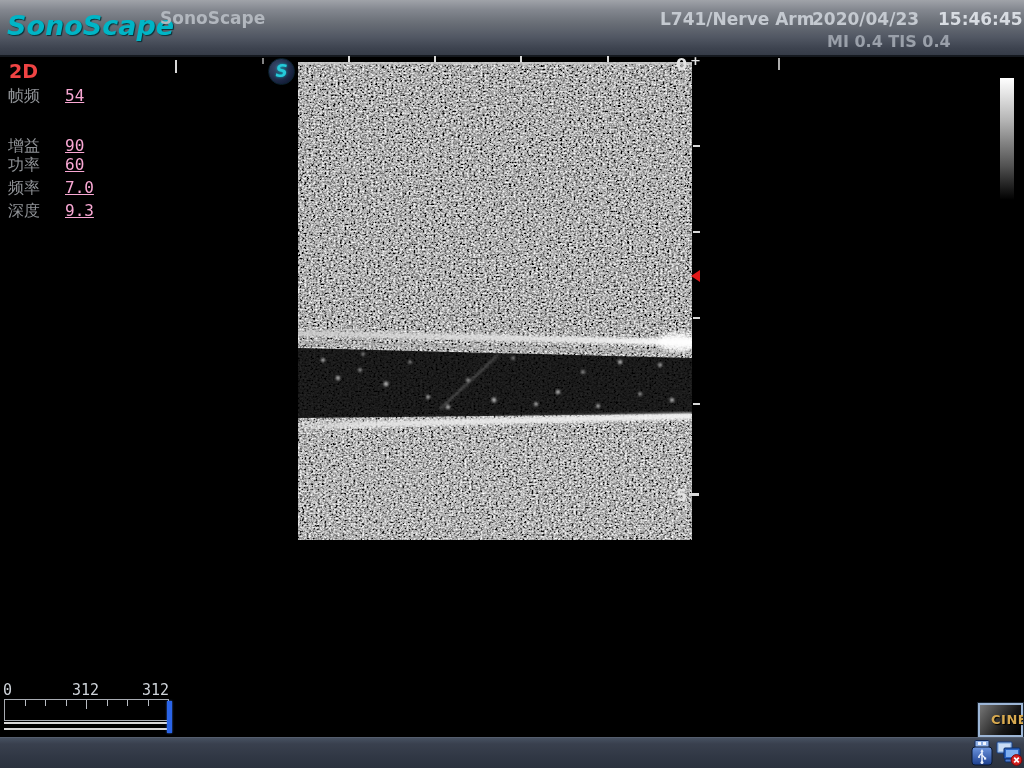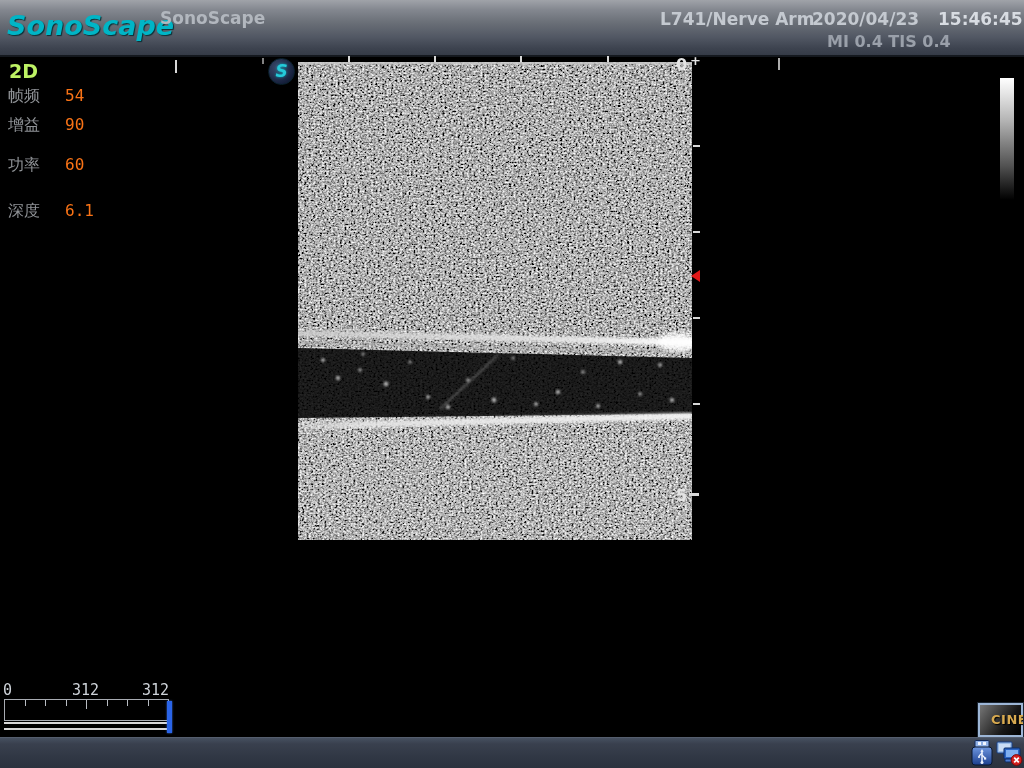--- a/index.html
+++ b/index.html
@@ -14,25 +14,25 @@
   .logo{left:7px;top:10px;font-size:27px;font-weight:bold;font-style:italic;
         color:#00b5c6;letter-spacing:0px;text-shadow:1px 1px 1px #0a3036;}
   .hospital{left:160px;top:8px;font-size:17px;font-weight:bold;color:#b2b7be;}
   .preset{left:660px;top:9px;font-size:17px;font-weight:bold;color:#c4c9d0;}
   .hdate{left:812px;top:9px;font-size:17px;font-weight:bold;color:#c4c9d0;}
   .htime{left:938px;top:9px;font-size:17px;font-weight:bold;color:#d8dce2;}
   .examid{left:375px;top:32px;font-size:16px;font-weight:bold;color:#9aa0aa;}
   .mitis{left:819px;top:32px;font-size:16px;font-weight:bold;color:#9aa0aa;margin-left:8px;}
 
   
-  .mode2d{left:9px;top:60px;font-size:19px;font-weight:bold;color:#bef264;}
+  .mode2d{left:9px;top:60px;font-size:19px;font-weight:bold;color:#ef4444;}
   .prow{left:8px;width:160px;height:23px;}
   .plabel{position:absolute;left:0;top:0;font-size:16px;color:#8f9296;}
-  .pvalue{position:absolute;left:57px;top:0;font-size:16px;color:#f97316;
-          font-family:"DejaVu Sans Mono",monospace;}
+  .pvalue{position:absolute;left:57px;top:0;font-size:16px;color:#f9a8d4;
+          font-family:"DejaVu Sans Mono",monospace;text-decoration:underline;}
 
   
   .tickv{background:#d8d8d8;}
 
   
   .sbadge{left:268px;top:58px;width:27px;height:27px;border-radius:50%;
           background:radial-gradient(circle at 35% 35%,#3c4c6e,#16203c 70%,#0c1426 100%);
           border:1px solid #0a222e;box-sizing:border-box;
           color:#25cad9;font-size:17px;font-weight:bold;font-style:italic;
           text-align:center;line-height:25px;text-shadow:0 0 3px #0aa0b4;}
@@ -84,31 +84,35 @@
     <div class="abs hdate">2020/04/23</div>
     <div class="abs htime">15:46:45</div>
     <div class="abs mitis">MI 0.4 TIS 0.4</div>
   </div>
 
   <div class="abs mode2d">2D</div>
   <div class="abs prow" style="top:86px;">
     <span class="plabel">帧频</span>
     <span class="pvalue">54</span>
   </div>
-  <div class="abs prow" style="top:115px;">
+  <div class="abs prow" style="top:136px;">
     <span class="plabel">增益</span>
     <span class="pvalue">90</span>
   </div>
   <div class="abs prow" style="top:155px;">
     <span class="plabel">功率</span>
     <span class="pvalue">60</span>
   </div>
+  <div class="abs prow" style="top:178px;">
+    <span class="plabel">频率</span>
+    <span class="pvalue">7.0</span>
+  </div>
   <div class="abs prow" style="top:201px;">
     <span class="plabel">深度</span>
-    <span class="pvalue">6.1</span>
+    <span class="pvalue">9.3</span>
   </div>
 
   <div class="abs tickv" style="left:175px;top:60px;width:2px;height:13px;"></div>
   <div class="abs tickv" style="left:262px;top:58px;width:2px;height:6px;opacity:.6;"></div>
   <div class="abs tickv" style="left:778px;top:58px;width:2px;height:12px;opacity:.8;"></div>
 
   <div class="abs sbadge">S</div>
 
   <div class="abs tickv" style="left:348px;top:56px;width:2px;height:9px;"></div>
   <div class="abs tickv" style="left:434px;top:56px;width:2px;height:9px;"></div>

